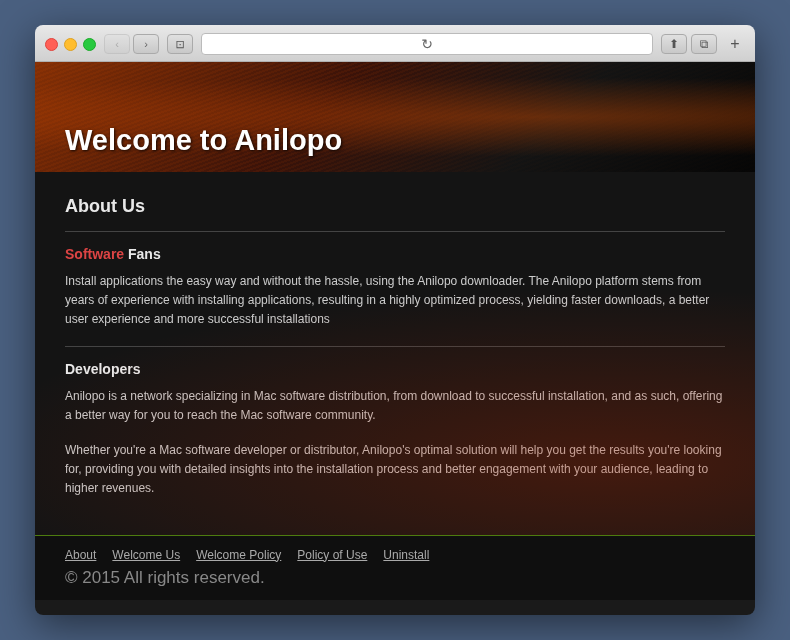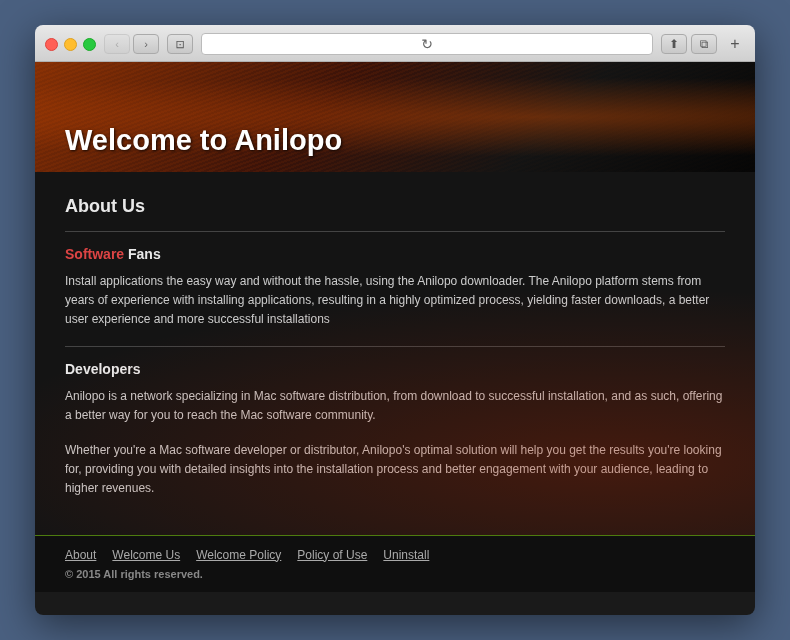--- a/index.html
+++ b/index.html
@@ -259,22 +259,21 @@
 
     .footer-link {
       color: #aaa;
       font-size: 12px;
       text-decoration: underline;
       cursor: pointer;
     }
 
     .footer-copyright {
       color: #888;
-      font-size: 11px;
-      font-weight: bold;
+      font-size: 17px;
     }
 
     
     .browser-content::-webkit-scrollbar {
       width: 6px;
     }
     .browser-content::-webkit-scrollbar-track {
       background: #222;
     }
     .browser-content::-webkit-scrollbar-thumb {

